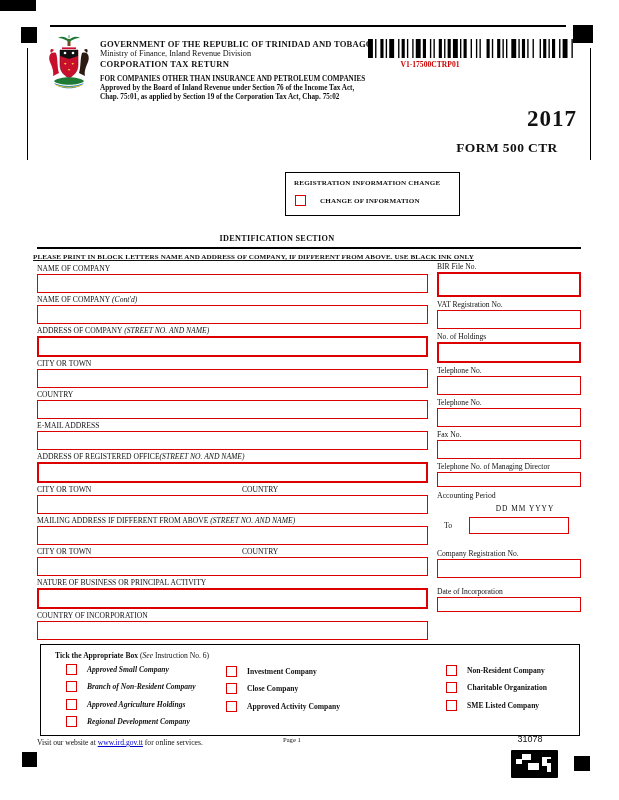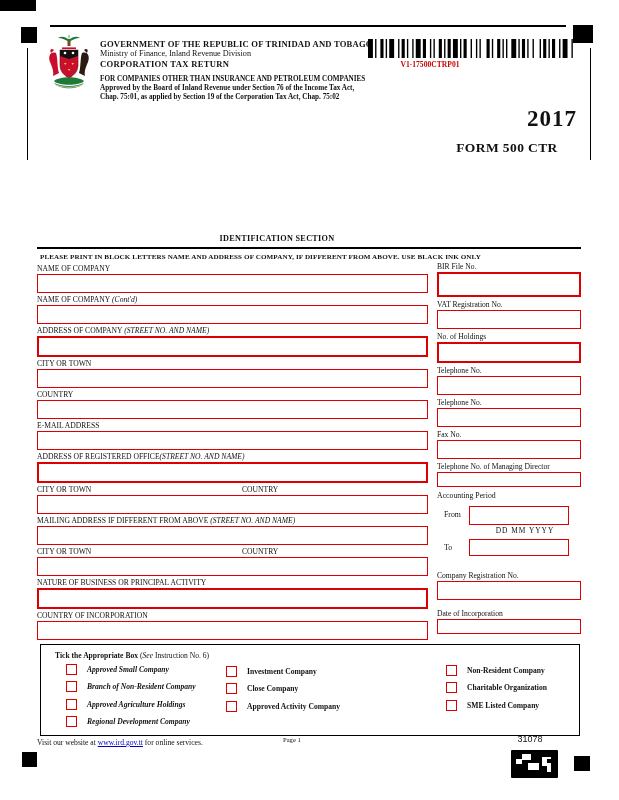--- a/index.html
+++ b/index.html
@@ -32,21 +32,21 @@
   .regbox{position:absolute;left:285px;top:172px;width:173px;height:42px;border:1.5px solid #000;}
   .regbox-title{font-size:7.1px;font-weight:bold;padding:6px 0 0 8px;letter-spacing:.15px;}
   .regbox-row{display:flex;align-items:center;margin:8px 0 0 9px;}
   .chk{width:9px;height:9px;border:1.5px solid #dd0000;background:#fff;flex:none;}
   .regbox-label{font-size:7.1px;font-weight:bold;margin-left:14px;letter-spacing:.15px;}
 
   
   .id-title{position:absolute;left:0;top:234px;width:554px;text-align:center;
             font-size:8.2px;font-weight:bold;letter-spacing:.3px;}
   .id-rule{position:absolute;left:37px;top:247px;width:544px;height:2px;background:#000;}
-  .instruction{position:absolute;left:40px;top:253px;font-size:7.1px;font-weight:bold;letter-spacing:.1px;}
+  .instruction{position:absolute;left:33px;top:253px;font-size:7.1px;font-weight:bold;letter-spacing:.1px;text-decoration:underline;}
 
   .col-left{position:absolute;left:37px;top:264px;width:391px;}
   .col-right{position:absolute;left:437px;top:262px;width:144px;}
 
   .f-label{font-size:7.6px;height:10px;line-height:10px;white-space:nowrap;position:relative;}
   .f-label .note{font-style:italic;}
   .f-label .label2{position:absolute;left:205px;top:0;}
   .f-box{height:17px;border:1.3px solid #dd0000;background:#fff;margin-bottom:2px;}
   .f-box.thick{border-width:2.2px;}
   .f-box.tall{height:21px;}
@@ -179,20 +179,27 @@
         <rect x="203.46" y="0" width="1.37" height="19" fill="#000"></rect>
       </svg>
   </div>
   <div class="barcode-caption">V1-17500CTRP01</div>
 
   <div class="year-block">
     <div class="year">2017</div>
     <div class="form-name">FORM 500 CTR</div>
   </div>
 
+  <div class="regbox">
+    <div class="regbox-title">REGISTRATION INFORMATION CHANGE</div>
+    <div class="regbox-row">
+      <span class="chk"></span>
+      <span class="regbox-label">CHANGE OF INFORMATION</span>
+    </div>
+  </div>
 
   <div class="id-title">IDENTIFICATION SECTION</div>
   <div class="id-rule"></div>
   <div class="instruction">PLEASE PRINT IN BLOCK LETTERS NAME AND ADDRESS OF COMPANY, IF DIFFERENT FROM ABOVE. USE BLACK INK ONLY</div>
 
   <div class="col-left" id="col-left">
       <div>
         <div class="f-label"><span>NAME OF COMPANY</span></div>
         <div class="f-box"><input type="text" style=""></div>
       </div>
@@ -268,24 +275,20 @@
           <div class="f-label"><span>Fax No.</span></div>
           <div class="f-box"><input type="text" style=""></div>
         </div>
         <div>
           <div class="f-label"><span>Telephone No. of Managing Director</span></div>
           <div class="f-box short"><input type="text" style=""></div>
         </div>
       </div>
     <div class="acct">
       <div class="acct-title">Accounting Period</div>
-      <div class="acct-row">
-        <span class="acct-lbl">From</span>
-        <span class="acct-box"></span>
-      </div>
       <div class="acct-fmt">DD   MM   YYYY</div>
       <div class="acct-row">
         <span class="acct-lbl">To</span>
         <span class="acct-box" style="height:15px;"></span>
       </div>
     </div>
     <div id="right-bottom" class="mt16">
         <div>
           <div class="f-label"><span>Company Registration No.</span></div>
           <div class="f-box"><input type="text" style=""></div>

